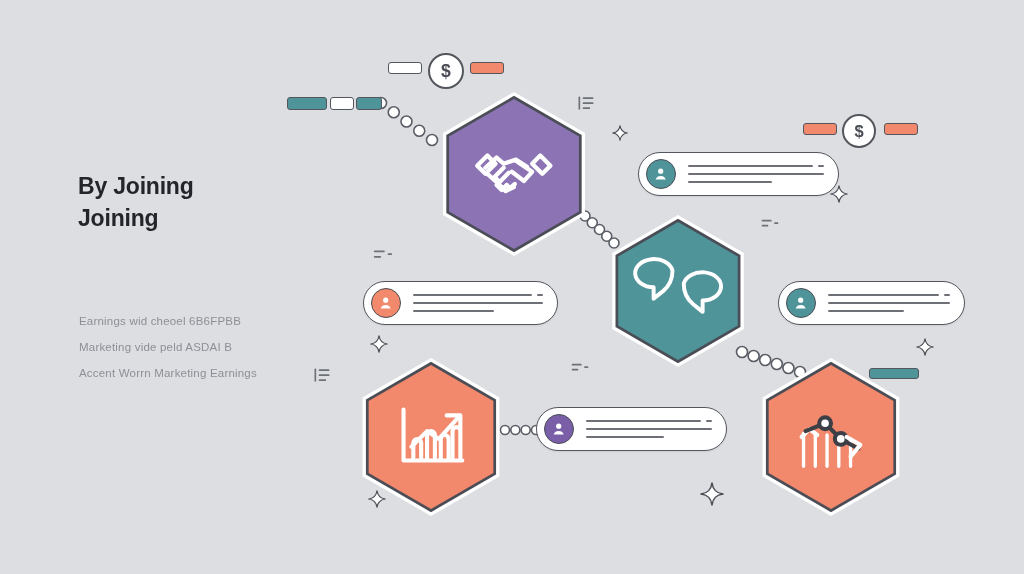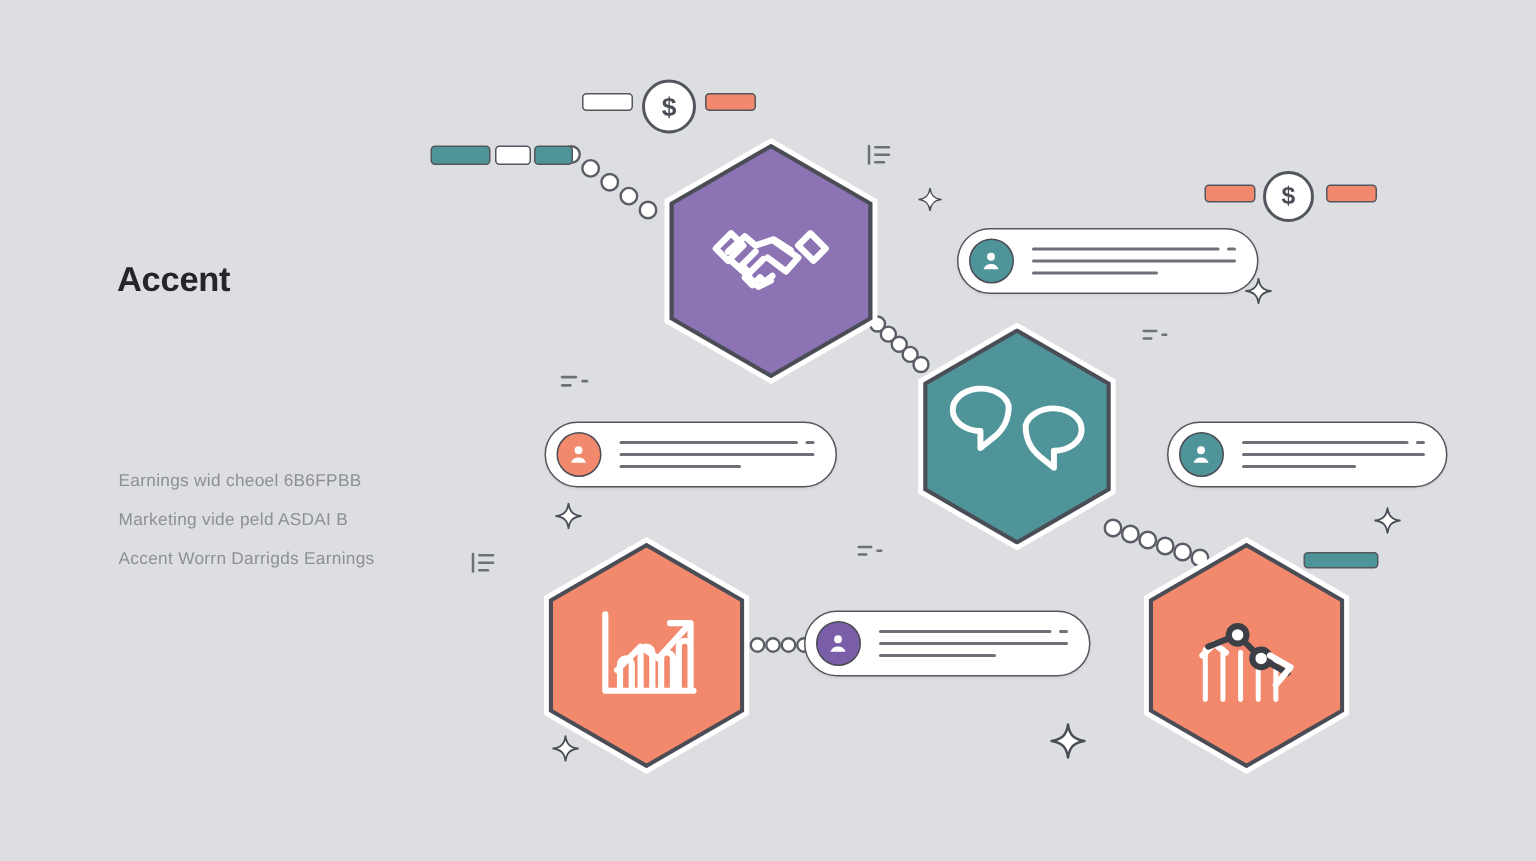--- a/index.html
+++ b/index.html
@@ -275,20 +275,21 @@
         <path d="M18 11 L21 11" stroke="#6e7078" stroke-width="2" fill="none" stroke-linecap="round" stroke-linejoin="round"></path>
       </svg>
     </div>
     <div class="abs glyph" style="left: 312px; top: 366px;">
       <svg viewBox="0 0 24 24" width="20" height="20">
         <path d="M4 4 L4 18" stroke="#6e7078" stroke-width="2" fill="none" stroke-linecap="round" stroke-linejoin="round"></path>
         <path d="M9 5 L20 5 M9 11 L20 11 M9 17 L16 17" stroke="#6e7078" stroke-width="2" fill="none" stroke-linecap="round" stroke-linejoin="round"></path>
       </svg>
     </div>
     <div class="abs headline">
-      <div>Accent</div>
+      <div>By Joining</div>
+      <div>Joining</div>
     </div>
     <div class="abs caption">
       <div>Earnings wid cheoel 6B6FPBB</div>
       <div>Marketing vide peld ASDAI B</div>
-      <div>Accent Worrn Darrigds Earnings</div>
+      <div>Accent Worrn Marketing Earnings</div>
     </div>
   </div>
 
 </body></html>

